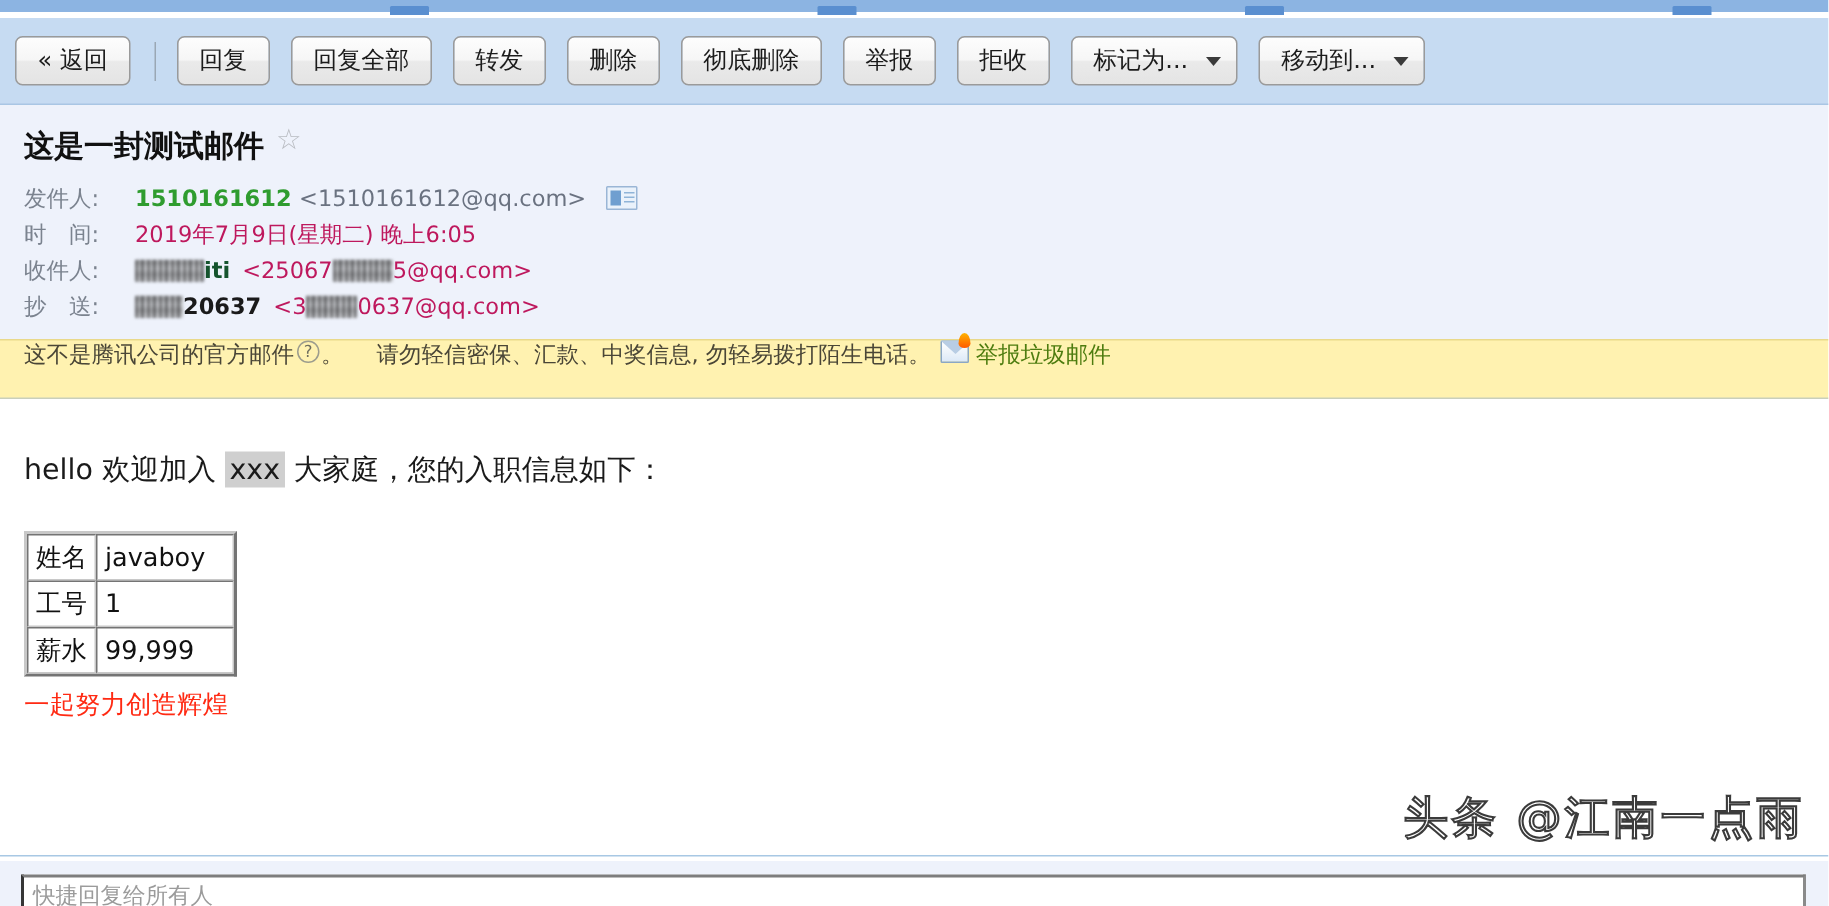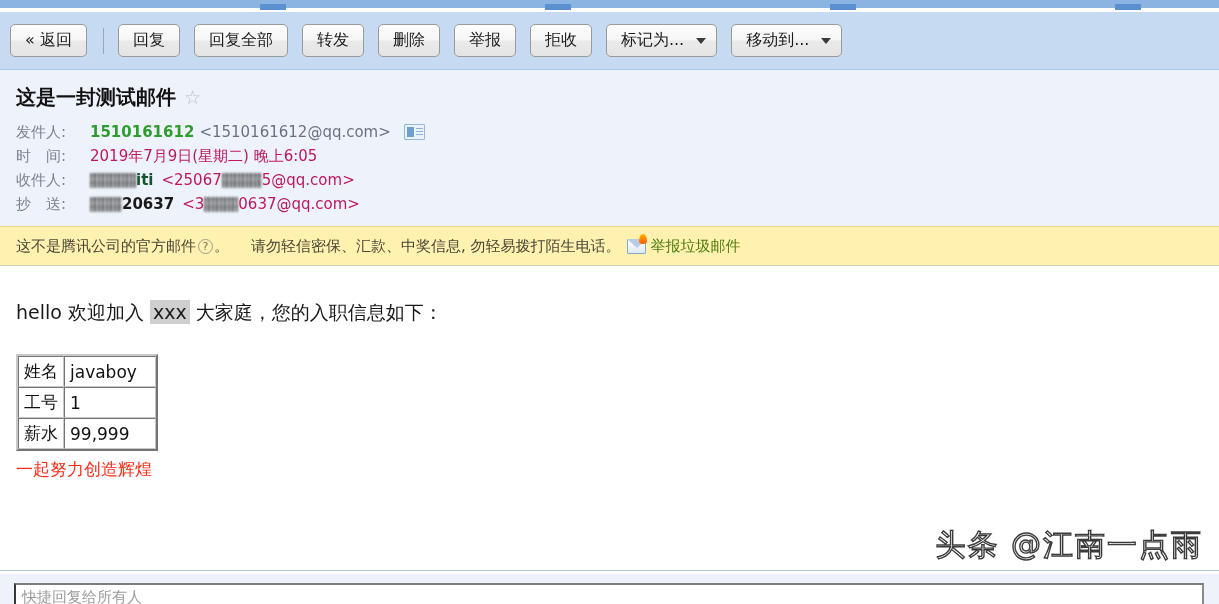--- a/index.html
+++ b/index.html
@@ -64,21 +64,21 @@
     border-right: 5px solid transparent;
     border-top: 6px solid #3a3a3a;
   }
 
   
   #mailheader {
     background: #eef2fb;
     padding: 14px 0 10px 16px;
   }
   #subjectline {
-    display: flex; align-items: center;
+    display: flex; 
     margin-bottom: 9px;
   }
   #subject {
     font-size: 20px; font-weight: bold; color: #111;
     font-family: "DejaVu Sans", "Liberation Sans", sans-serif;
   }
   #star {
     margin-left: 8px; font-size: 19px; color: #b9bcc2;
     line-height: 1;
   }
@@ -127,21 +127,21 @@
     filter: blur(1.1px);
     border-radius: 1px;
   }
 
   
   #warnbar {
     background: #fff2b0;
     border-top: 1px solid #e9d98a;
     border-bottom: 1px solid #c9cfbc;
     height: 40px;
-    display: flex; align-items: center;
+    display: flex; 
     padding-left: 16px;
     font-size: 15px; color: #4a4637;
     font-family: "DejaVu Sans", "Liberation Sans", sans-serif;
   }
   .qmark {
     display: inline-block;
     width: 15px; height: 15px; line-height: 14px;
     border: 1px solid #9c9c8d;
     border-radius: 50%;
     text-align: center; font-size: 11px;
@@ -267,20 +267,23 @@
     <span>回复</span>
   </div>
   <div class="tbtn">
     <span>回复全部</span>
   </div>
   <div class="tbtn">
     <span>转发</span>
   </div>
   <div class="tbtn">
     <span>删除</span>
+  </div>
+  <div class="tbtn">
+    <span>彻底删除</span>
   </div>
   <div class="tbtn">
     <span>举报</span>
   </div>
   <div class="tbtn">
     <span>拒收</span>
   </div>
   <div class="tbtn hasarrow">
     <span>标记为...</span>
     <span class="caret"></span>

